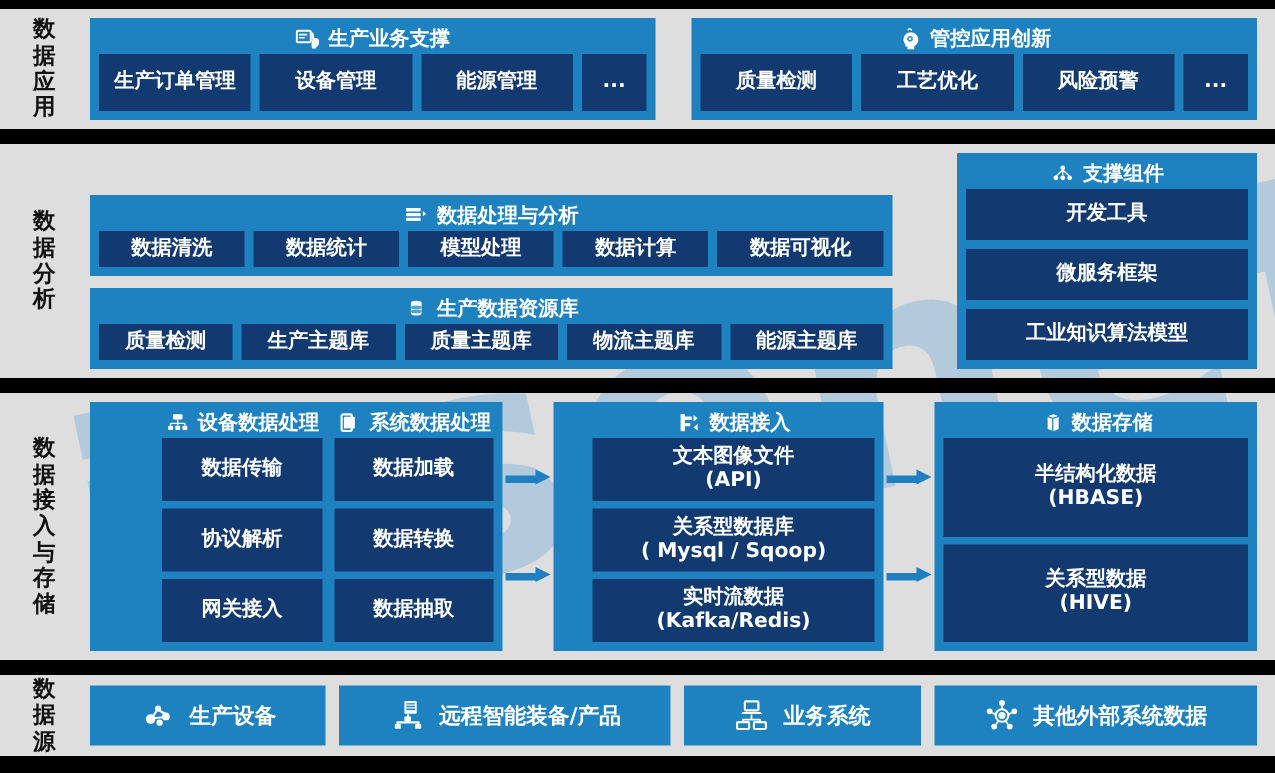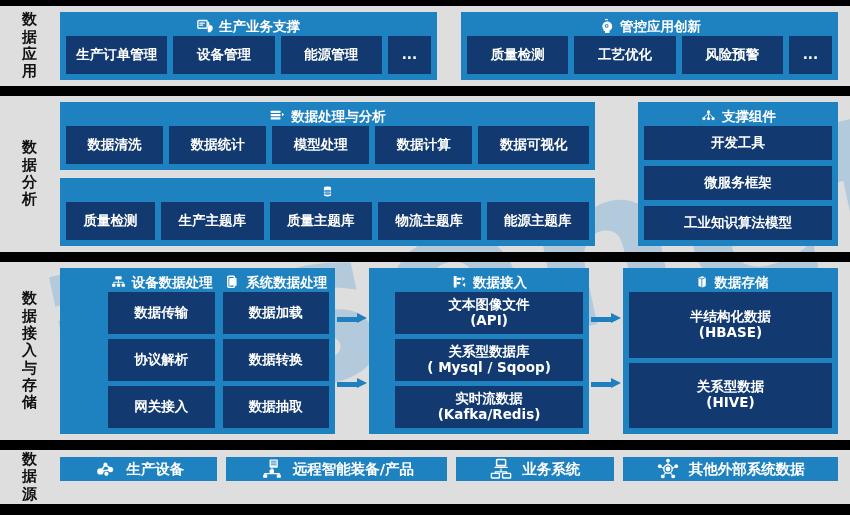--- a/index.html
+++ b/index.html
@@ -178,21 +178,21 @@
   .src {
     background: #1f82c0;
     color: #fff;
     font-size: 14.5px;
     font-weight: bold;
     display: flex;
     align-items: center;
     justify-content: center;
     gap: 9px;
     flex: 1 1 auto;
-    height: 24px;
+    height: 40px;
   }
   .src .ic { width: 24px; height: 24px; flex: 0 0 24px; }
   .src .ic svg { display: block; }
 </style>
 </head>
 <body>
 
 <div id="stage">
 
   <div class="watermark">
@@ -255,21 +255,21 @@
   </div>
 
   <div class="band" style="top:96px;height:156px;">
     <div class="band-label">
       <span>数据分析</span>
     </div>
     <div class="band-body" style="gap:10px;">
 
       <div style="flex:1 1 auto; display:flex; flex-direction:column; gap:8px;">
 
-        <div class="panel" style="flex:1 1 0;">
+        <div class="panel" style="flex:1 1 0;margin-top:28px;">
           <div class="panel-title">
             <span class="ic">
               <svg viewBox="0 0 20 20" width="17" height="17">
                 <rect x="2" y="3.2" width="11.5" height="2.6" rx="0.6" fill="#fff"></rect>
                 <rect x="2" y="7" width="11.5" height="2.6" rx="0.6" fill="#fff"></rect>
                 <rect x="2" y="10.8" width="11.5" height="2.6" rx="0.6" fill="#fff"></rect>
                 <path d="M15.2 5.5l2.6 2.1-2.6 2.1z" fill="#fff"></path>
               </svg>
             </span>
             <span>数据处理与分析</span>
@@ -286,20 +286,21 @@
         <div class="panel" style="flex:1 1 0;">
           <div class="panel-title">
             <span class="ic">
               <svg viewBox="0 0 20 20" width="17" height="17">
                 <ellipse cx="10" cy="4.6" rx="4.2" ry="1.7" fill="#fff"></ellipse>
                 <path d="M5.8 4.6v8.3c0 .9 1.9 1.7 4.2 1.7s4.2-.8 4.2-1.7V4.6" fill="#fff"></path>
                 <ellipse cx="10" cy="8.2" rx="4.2" ry="1.5" fill="#1f82c0" opacity="0.75"></ellipse>
                 <ellipse cx="10" cy="11.3" rx="4.2" ry="1.5" fill="#1f82c0" opacity="0.75"></ellipse>
               </svg>
             </span>
+            <span>生产数据资源库</span>
           </div>
           <div class="tile-row">
             <div class="tile">质量检测</div>
             <div class="tile">生产主题库</div>
             <div class="tile">质量主题库</div>
             <div class="tile">物流主题库</div>
             <div class="tile">能源主题库</div>
           </div>
         </div>
 

